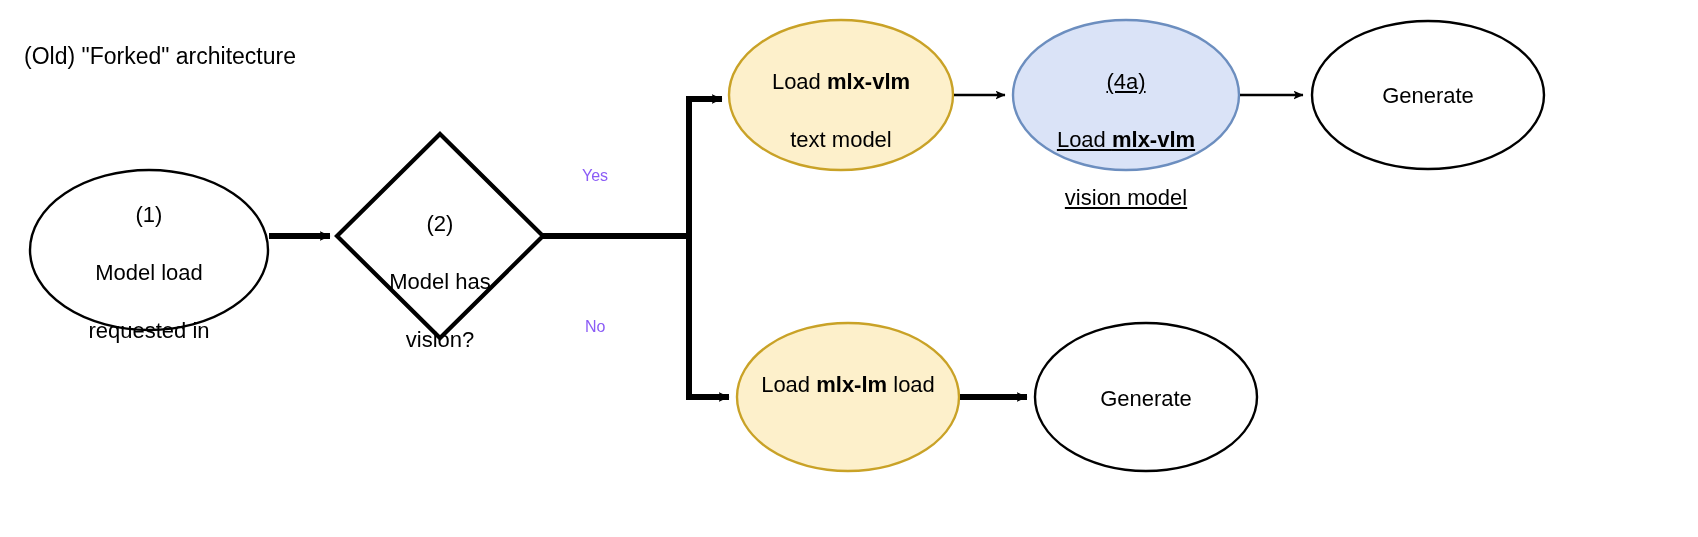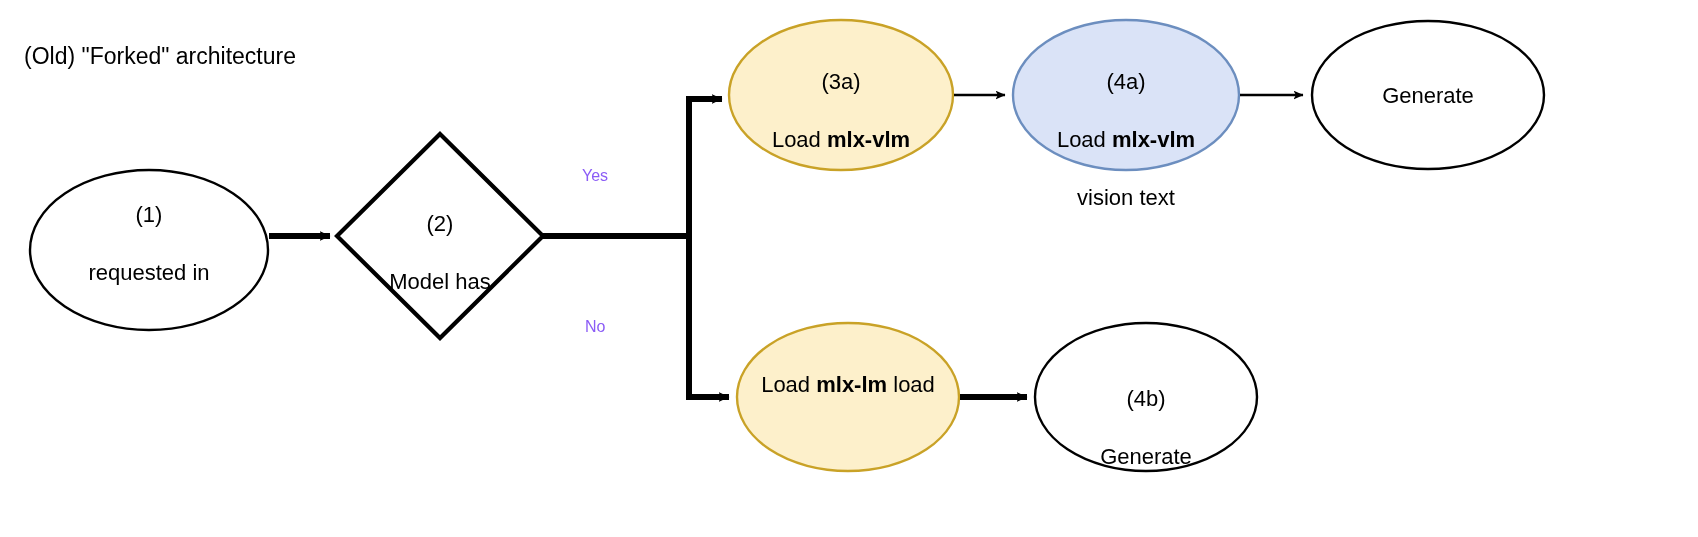--- a/index.html
+++ b/index.html
@@ -94,48 +94,49 @@
 
     <line x1="954" y1="95" x2="1005" y2="95" stroke="#000000" stroke-width="2.6" marker-end="url(#arrowSmall)"></line>
 
     <line x1="1240" y1="95" x2="1303" y2="95" stroke="#000000" stroke-width="2.6" marker-end="url(#arrowSmall)"></line>
 
     <line x1="960" y1="397" x2="1027" y2="397" stroke="#000000" stroke-width="6" marker-end="url(#arrowBig)"></line>
   </svg>
 
   <div class="node-label" style="left:30px; top:171px; width:238px;">
     <div>(1)</div>
+    <div>Model load</div>
     <div>requested in</div>
   </div>
 
   <div class="node-label" style="left:340px; top:180px; width:200px;">
     <div>(2)</div>
     <div>Model has</div>
+    <div>vision?</div>
   </div>
 
   <div class="node-label" style="left:731px; top:38px; width:220px;">
-    <div>(3a)</div>
     <div><span>Load </span><b>mlx-vlm</b><span></span></div>
+    <div>text model</div>
   </div>
 
-  <div class="node-label" style="left:1014px; top:38px; width:224px;">
+  <div class="node-label" style="left:1014px; top:38px; width:224px;text-decoration:underline;">
     <div>(4a)</div>
     <div><span>Load </span><b>mlx-vlm</b><span></span></div>
-    <div>vision text</div>
+    <div>vision model</div>
   </div>
 
   <div class="node-label" style="left:1312px; top:52px; width:232px;">
     <div>Generate</div>
   </div>
 
   <div class="node-label" style="left:737px; top:341px; width:222px;">
     <div><span>Load </span><b>mlx-lm</b><span> load</span></div>
   </div>
 
   <div class="node-label" style="left:1035px; top:355px; width:222px;">
-    <div>(4b)</div>
     <div>Generate</div>
   </div>
 
   <div class="edge-label" style="left:582px; top:162px;">Yes</div>
   <div class="edge-label" style="left:585px; top:313px;">No</div>
 
 </div>
 
 </body></html>

